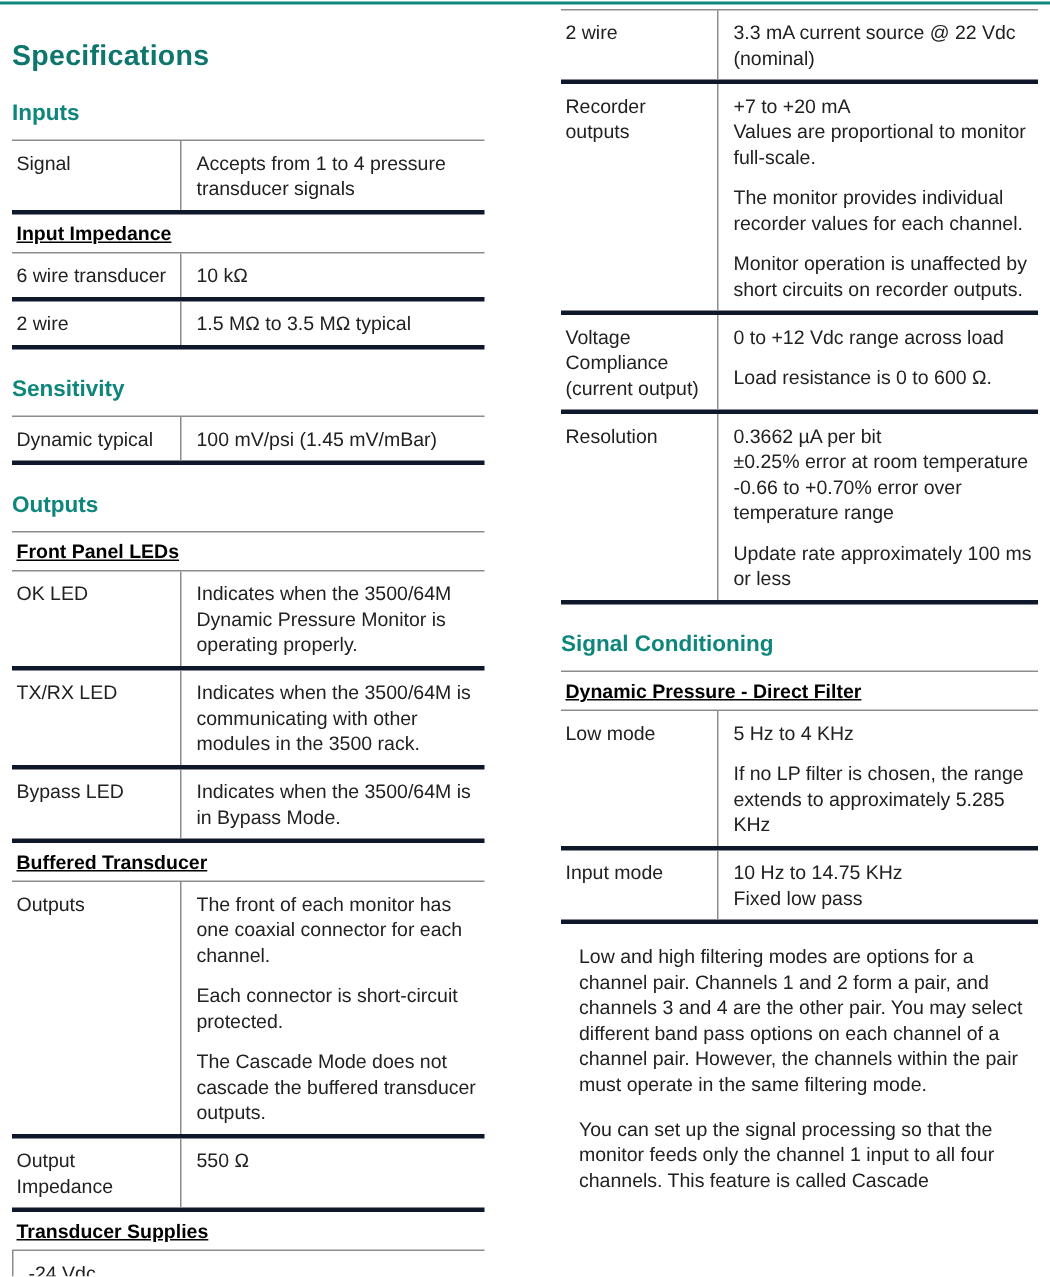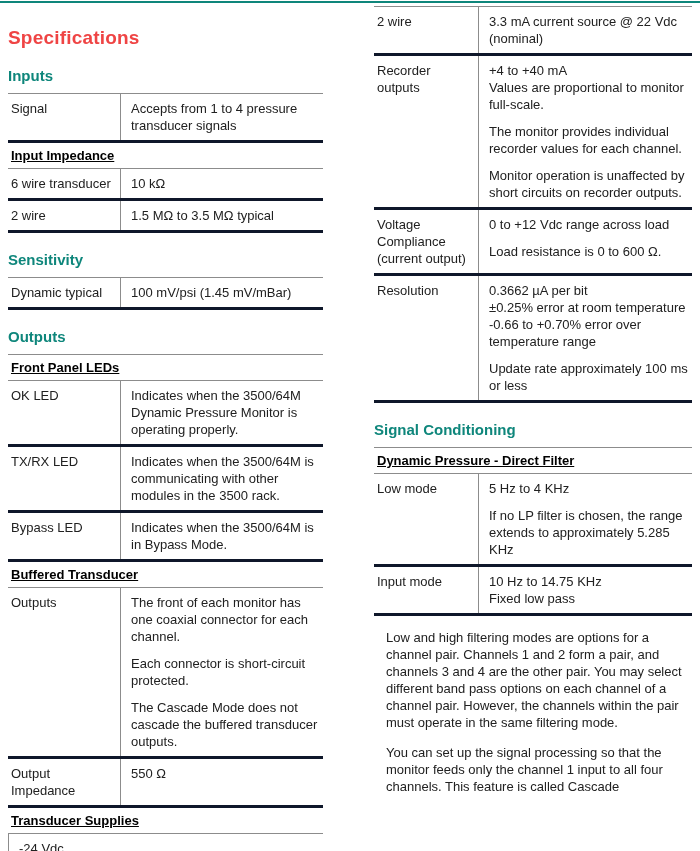--- a/index.html
+++ b/index.html
@@ -24,21 +24,21 @@
   .columns {
     display: flex;
     padding: 0 8px;
     gap: 51px;
     align-items: flex-start;
   }
   .col-left  { flex: 0 0 315px; width: 315px; }
   .col-right { flex: 0 0 318px; width: 318px; padding-top: 3px; }
 
   .page-title {
-    color: #ef4444;
+    color: #0f766e;
     font-size: 19px;
     font-weight: bold;
     letter-spacing: 0.2px;
     margin: 24px 0 17px 0;
   }
   .section-heading {
     color: #0E867B;
     font-size: 15px;
     font-weight: bold;
     margin: 18px 0 9px 0;
@@ -156,21 +156,21 @@
     <div class="col-right">
       <div class="spec-table">
         <div class="row">
           <div class="cell label">2 wire</div>
           <div class="cell value">3.3 mA current source @ 22 Vdc (nominal)</div>
         </div>
         <div class="row">
           <div class="cell label">Recorder outputs</div>
           <div class="cell value">
             <p class="p">
-              <span class="ln">+4 to +40 mA</span>
+              <span class="ln">+7 to +20 mA</span>
               <span class="ln">Values are proportional to monitor full-scale.</span>
             </p>
             <p class="p">The monitor provides individual recorder values for each channel.</p>
             <p class="p">Monitor operation is unaffected by short circuits on recorder outputs.</p>
           </div>
         </div>
         <div class="row">
           <div class="cell label">Voltage Compliance (current output)</div>
           <div class="cell value">
             <p class="p">0 to +12 Vdc range across load</p>

